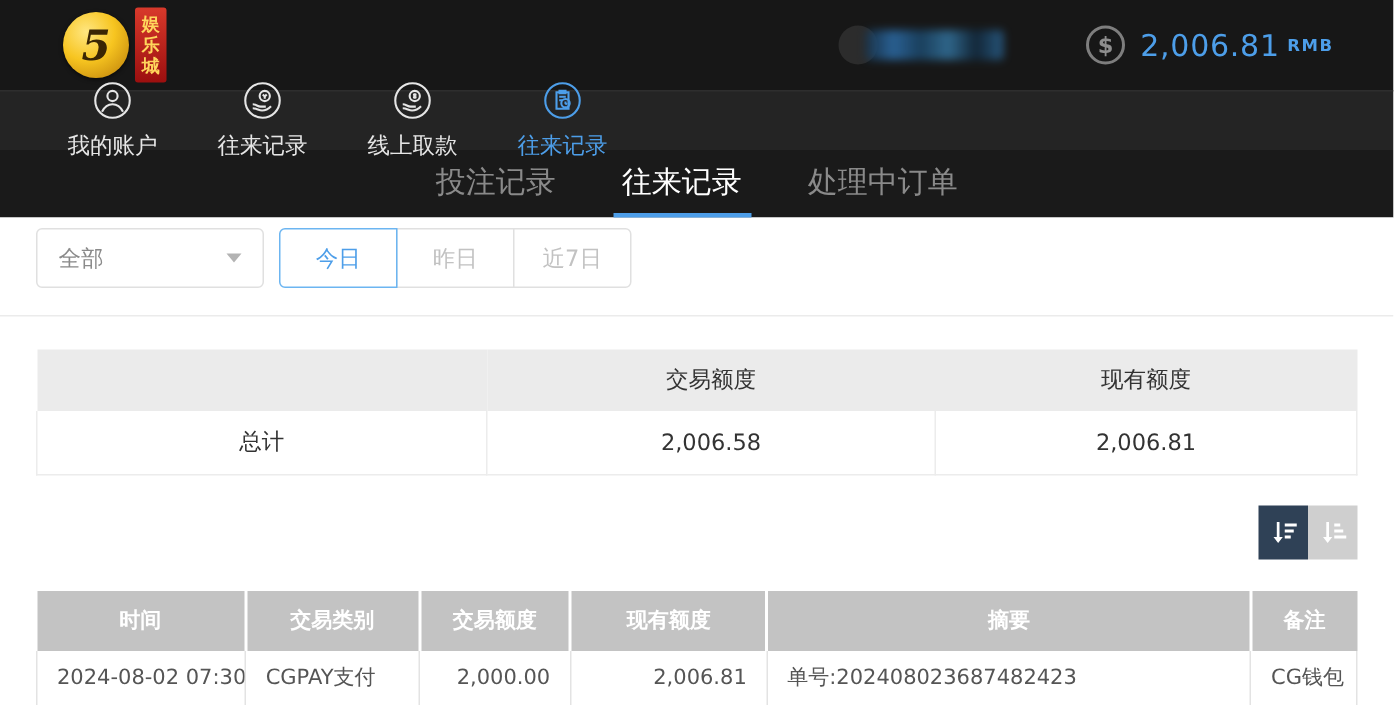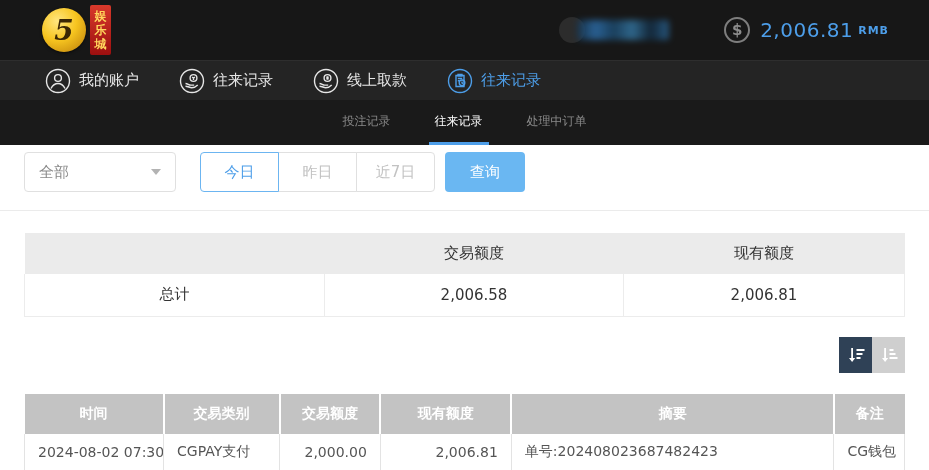--- a/index.html
+++ b/index.html
@@ -34,42 +34,42 @@
   .coin-icon { width:26px; height:26px; border-radius:50%; border:2px solid #7e7e7e;
       color:#8d8d8d; font-size:15px; font-weight:bold; display:flex;
       align-items:center; justify-content:center; }
   .balance { color:#4d9ee9; font-size:20px; margin-left:10px; letter-spacing:.5px; }
   .rmb { color:#4d9ee9; font-size:11px; font-weight:bold; margin-left:5px; letter-spacing:1px; }
 
   
   .navbar { height:40px; background:#242424; border-top:1px solid #2e2e2e;
       display:flex; align-items:center; padding-left:45px; }
   .nav-item { display:flex; align-items:center; gap:8px; color:#e6e6e6;
-      font-size:15px; margin-right:40px; cursor:pointer; white-space:nowrap; }
+      font-size:15px; margin-right:40px; cursor:pointer; white-space:nowrap;flex-direction:column; }
   .nav-item.active { color:#4d9ee9; }
   .nav-icon { width:26px; height:26px; flex:none; display:block; }
 
   
   .subtabs { height:45px; background:#1a1a1a; display:flex; justify-content:center; }
-  .subtab { color:#8a8a8a; font-size:12px; line-height:42px; margin:0 16px;
+  .subtab { color:#8a8a8a; font-size:20px; line-height:42px; margin:0 16px;
       padding:0 6px; border-bottom:3px solid transparent; cursor:pointer; white-space:nowrap; }
   .subtab.active { color:#ffffff; border-bottom-color:#4d9ee9; }
 
   
   .content { padding:0 24px; background:#fff; }
   .filter-row { display:flex; align-items:center; padding-top:7px; }
   .select-box { width:152px; height:40px; border:1px solid #e0e0e0; border-radius:4px;
       display:flex; align-items:center; justify-content:space-between;
       padding:0 14px; color:#8a8a8a; font-size:15px; cursor:pointer; }
   .chevron { width:0; height:0; border-left:5px solid transparent;
       border-right:5px solid transparent; border-top:6px solid #b3b3b3; }
   .date-box { width:227px; height:40px; border:1px solid #e0e0e0; border-radius:4px;
       display:flex; align-items:center; gap:9px; padding:0 12px; margin-left:10px;
       color:#9b9b9b; font-size:15px; cursor:pointer; white-space:nowrap; }
-  .quick-group { display:flex; margin-left:24px; }
+  .quick-group { display:flex; margin-left:10px; }
   .quick-btn { width:79px; height:40px; border:1px solid #e0e0e0; background:#fff;
       color:#c2c2c2; font-size:15px; display:flex; align-items:center;
       justify-content:center; margin-left:-1px; cursor:pointer; }
   .quick-btn:first-child { border-radius:4px 0 0 4px; margin-left:0; }
   .quick-btn:last-child { border-radius:0 4px 4px 0; }
   .quick-btn.active { border-color:#6cb5f1; color:#4d9ee9; position:relative; z-index:1; }
   .search-btn { width:80px; height:40px; background:#6ab7f2; border:none; border-radius:4px;
       color:#fff; font-size:15px; margin-left:10px; cursor:pointer; }
 
   .divider { border-top:1px solid #ebebeb; margin:18px -24px 0 -24px; }
@@ -175,21 +175,20 @@
       <span class="chevron"></span>
     </div>
 
 
     <div class="quick-group">
       <div class="quick-btn active">今日</div>
       <div class="quick-btn">昨日</div>
       <div class="quick-btn">近7日</div>
     </div>
 
-    <button class="search-btn">查询</button>
   </div>
 
   <div class="divider"></div>
 
   <table class="summary">
     <thead>
       <tr>
         <th style="width:300px"></th>
         <th style="width:299px">交易额度</th>
         <th>现有额度</th>

